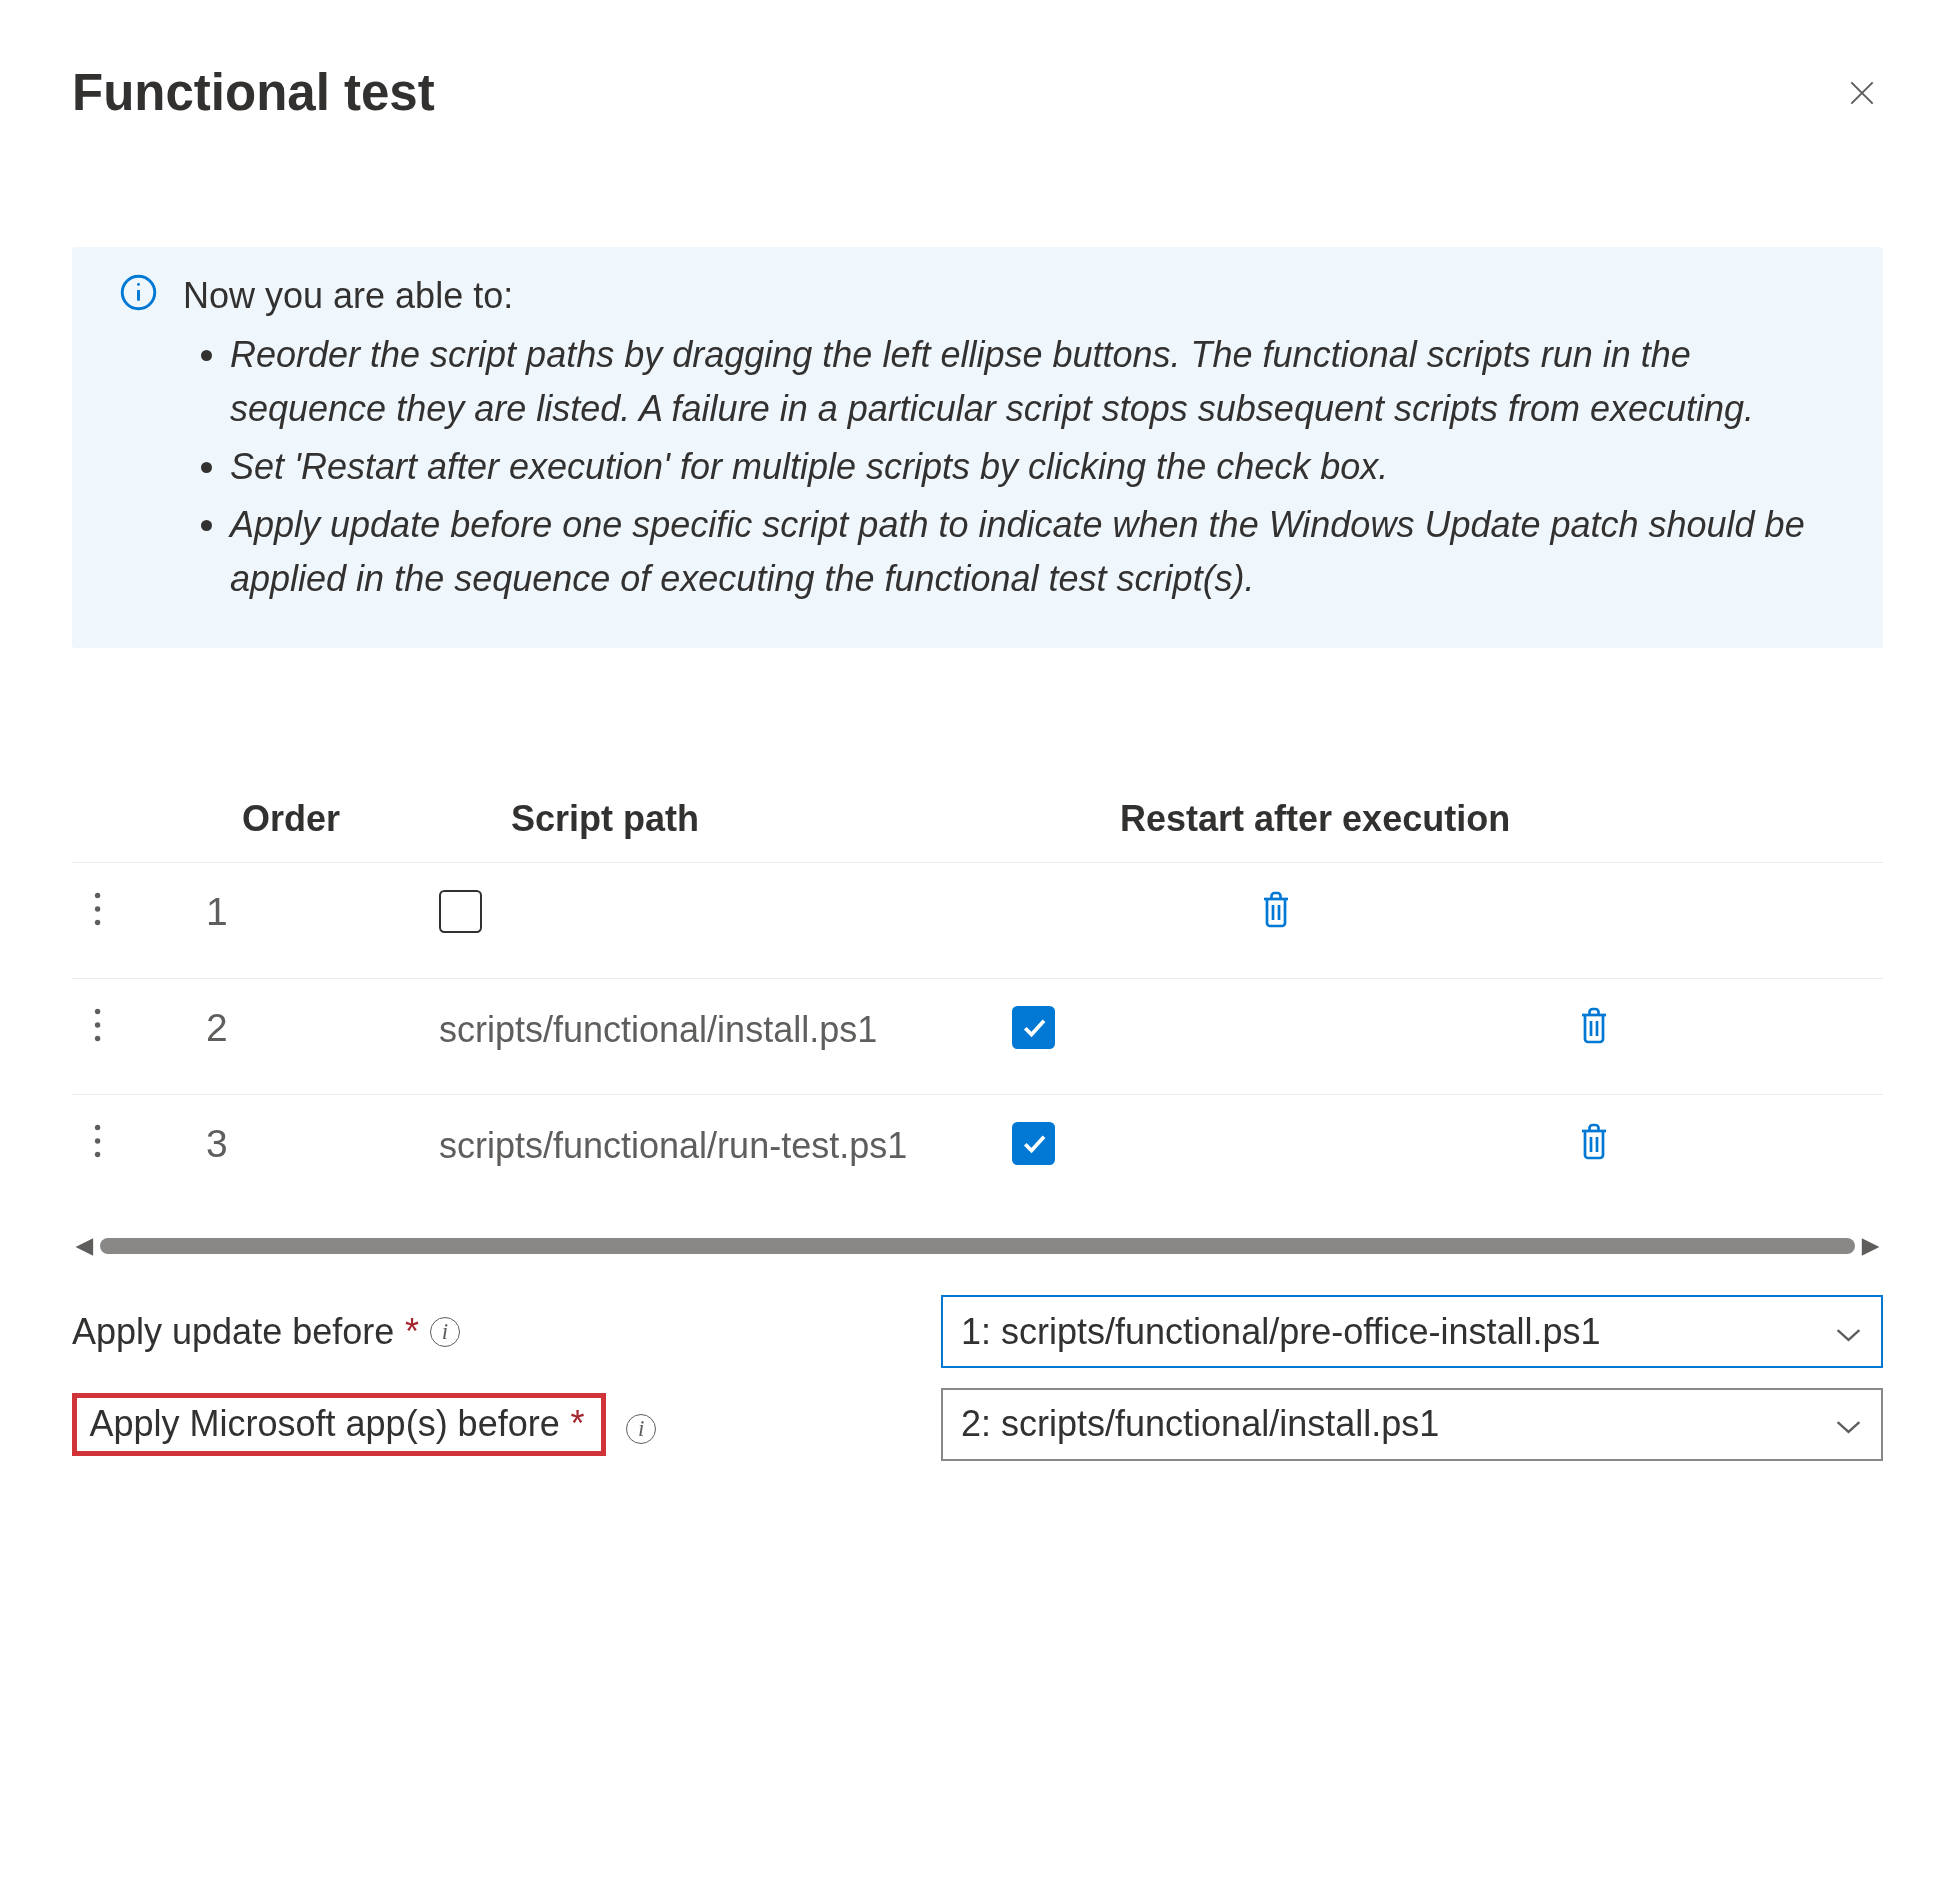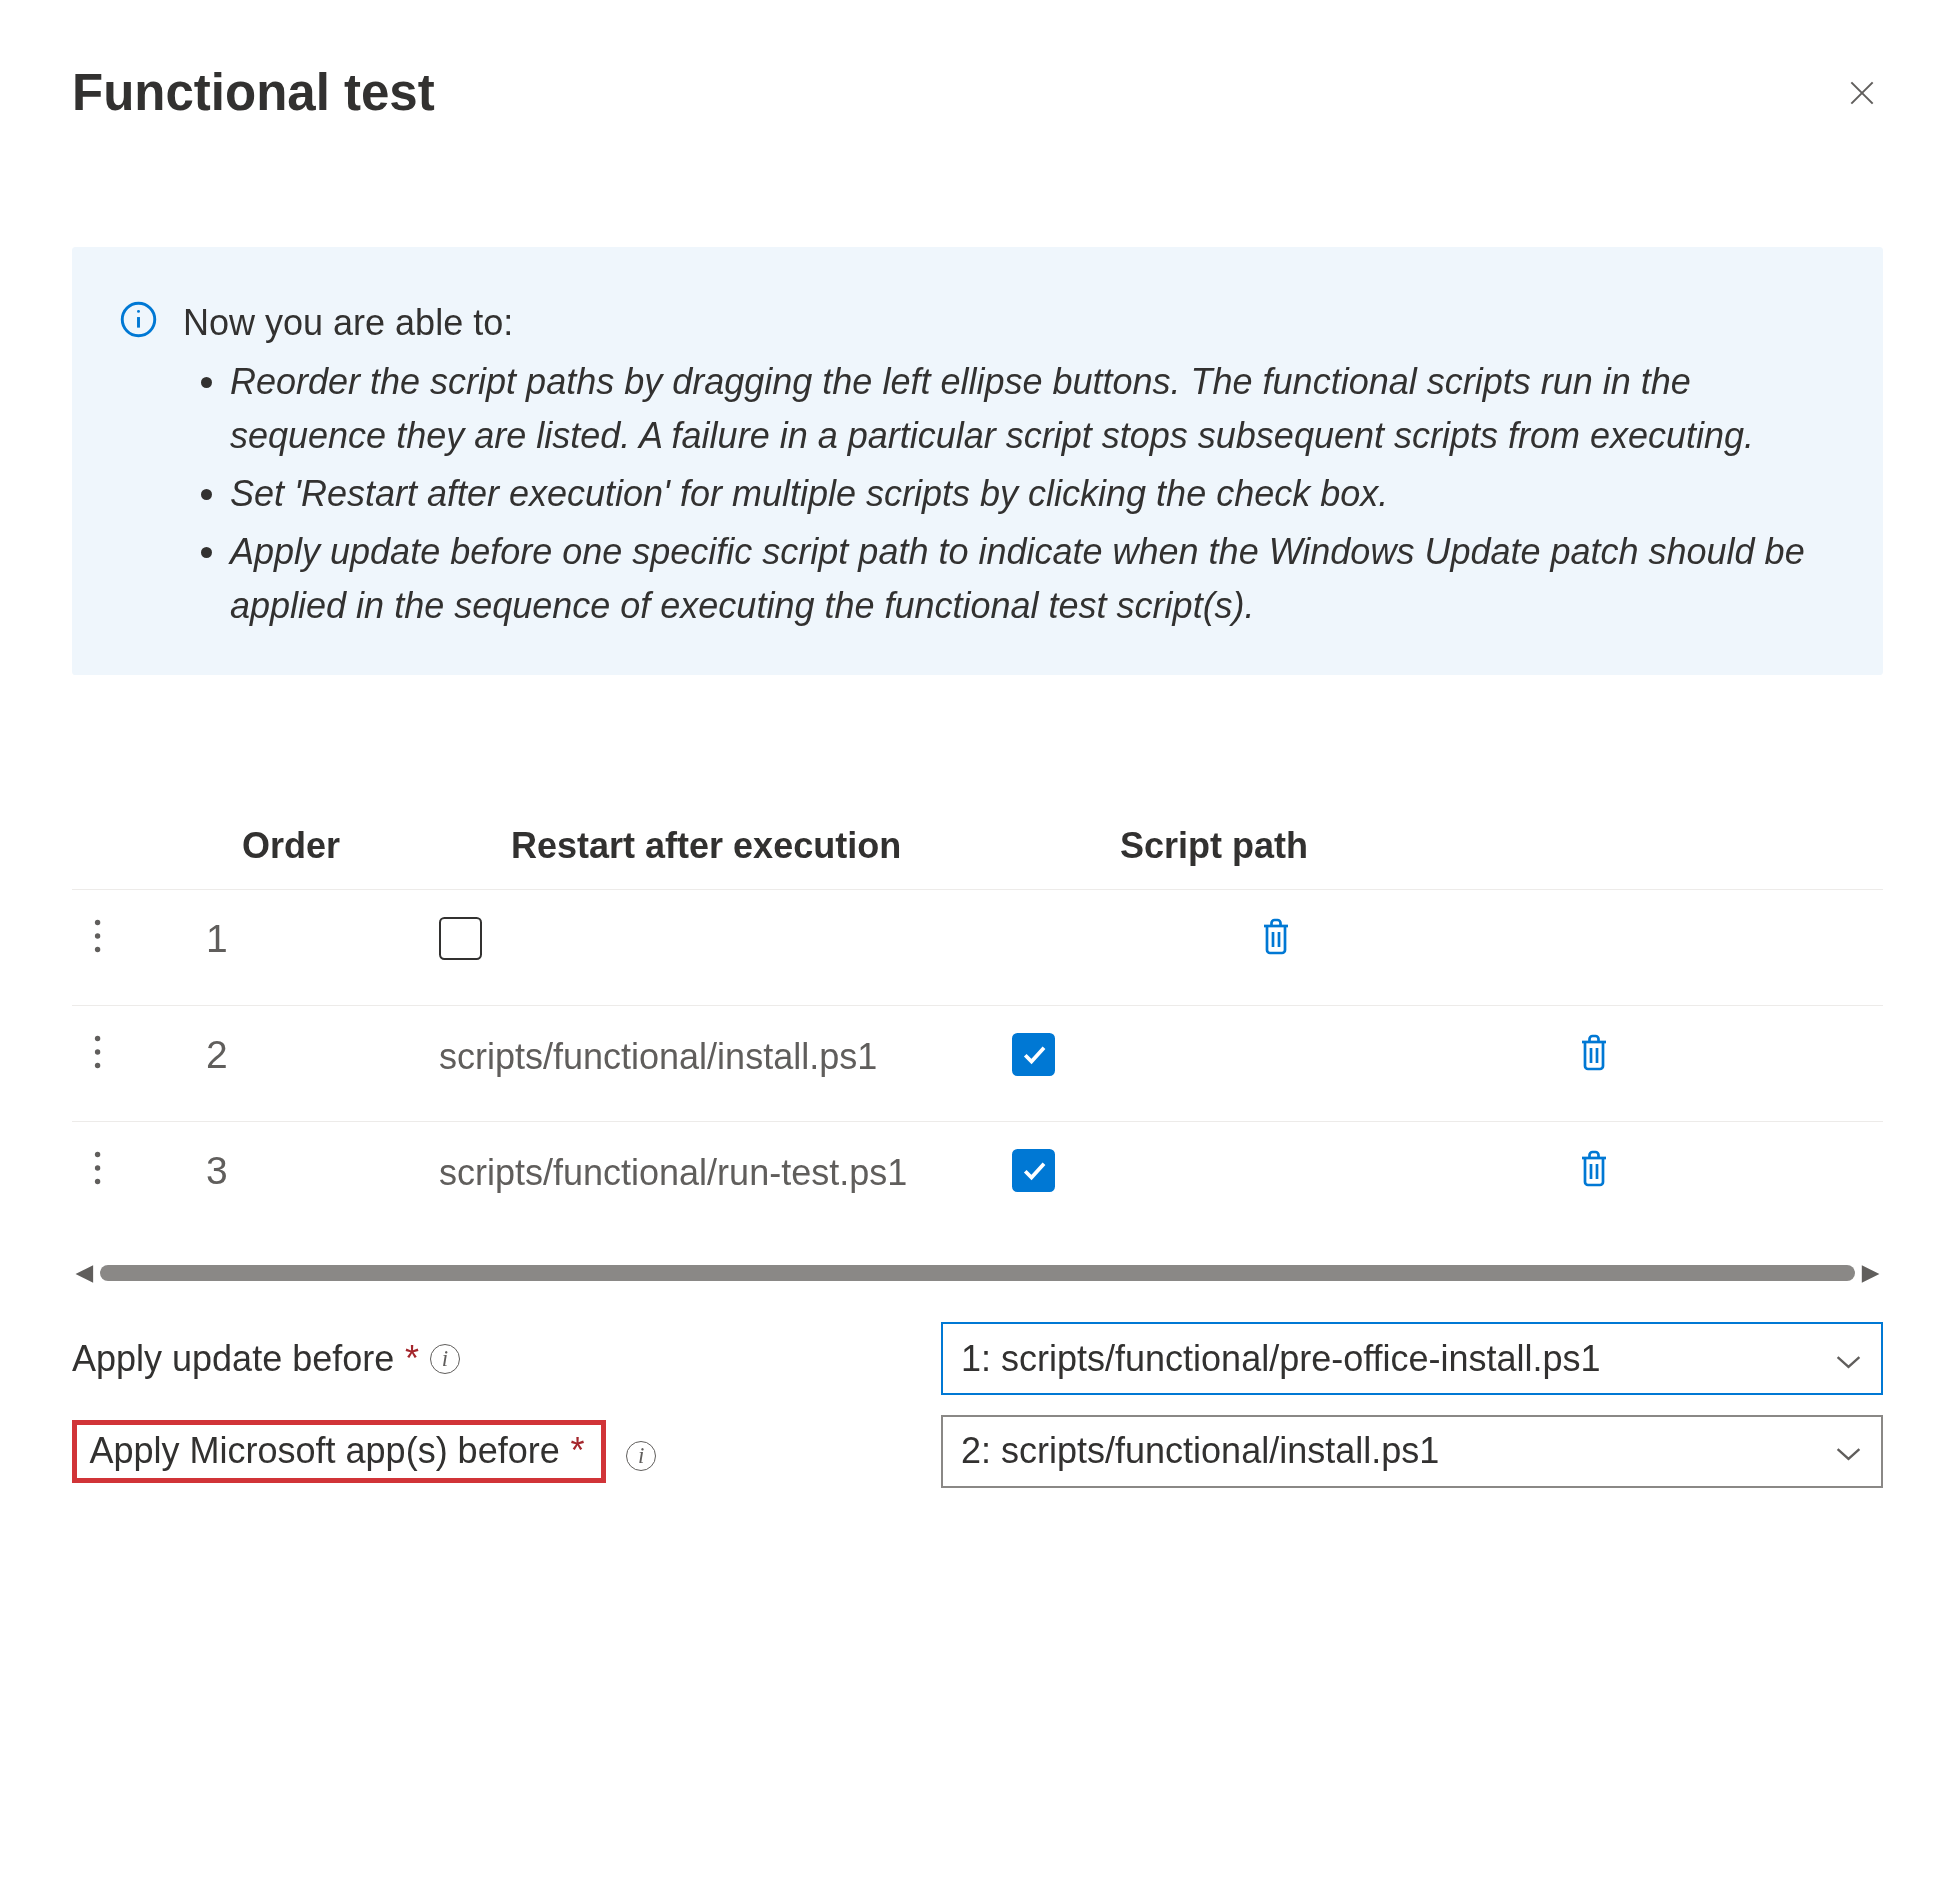--- a/index.html
+++ b/index.html
@@ -30,21 +30,21 @@
     align-items: center;
     justify-content: center;
     cursor: pointer;
     color: #605e5c;
   }
   .close-btn svg { width: 32px; height: 32px; }
 
   .info-box {
     background: #eff6fc;
     border-radius: 3.6px;
-    padding: 49px 47px 39px 47px;
+    padding: 22px 47px 39px 47px;
     display: flex;
     gap: 25px;
     margin-bottom: 134px;
   }
   .info-icon {
     flex: 0 0 auto;
     width: 39px;
     height: 39px;
     color: #0078d4;
     margin-top: 3.6px;
@@ -202,22 +202,22 @@
       <li>Set 'Restart after execution' for multiple scripts by clicking the check box.</li>
       <li>Apply update before one specific script path to indicate when the Windows Update patch should be applied in the sequence of executing the functional test script(s).</li>
     </ul>
   </div>
 </div>
 
 <div class="table">
   <div class="thead">
     <div></div>
     <div class="th">Order</div>
+    <div class="th">Script path</div>
     <div class="th">Restart after execution</div>
-    <div class="th">Script path</div>
     <div></div>
   </div>
 
   <div class="trow">
     <div class="drag-handle">
       <svg viewBox="0 0 8 42">
           <circle cx="4" cy="6" r="3" fill="currentColor"></circle>
           <circle cx="4" cy="21" r="3" fill="currentColor"></circle>
           <circle cx="4" cy="36" r="3" fill="currentColor"></circle>
         </svg>

